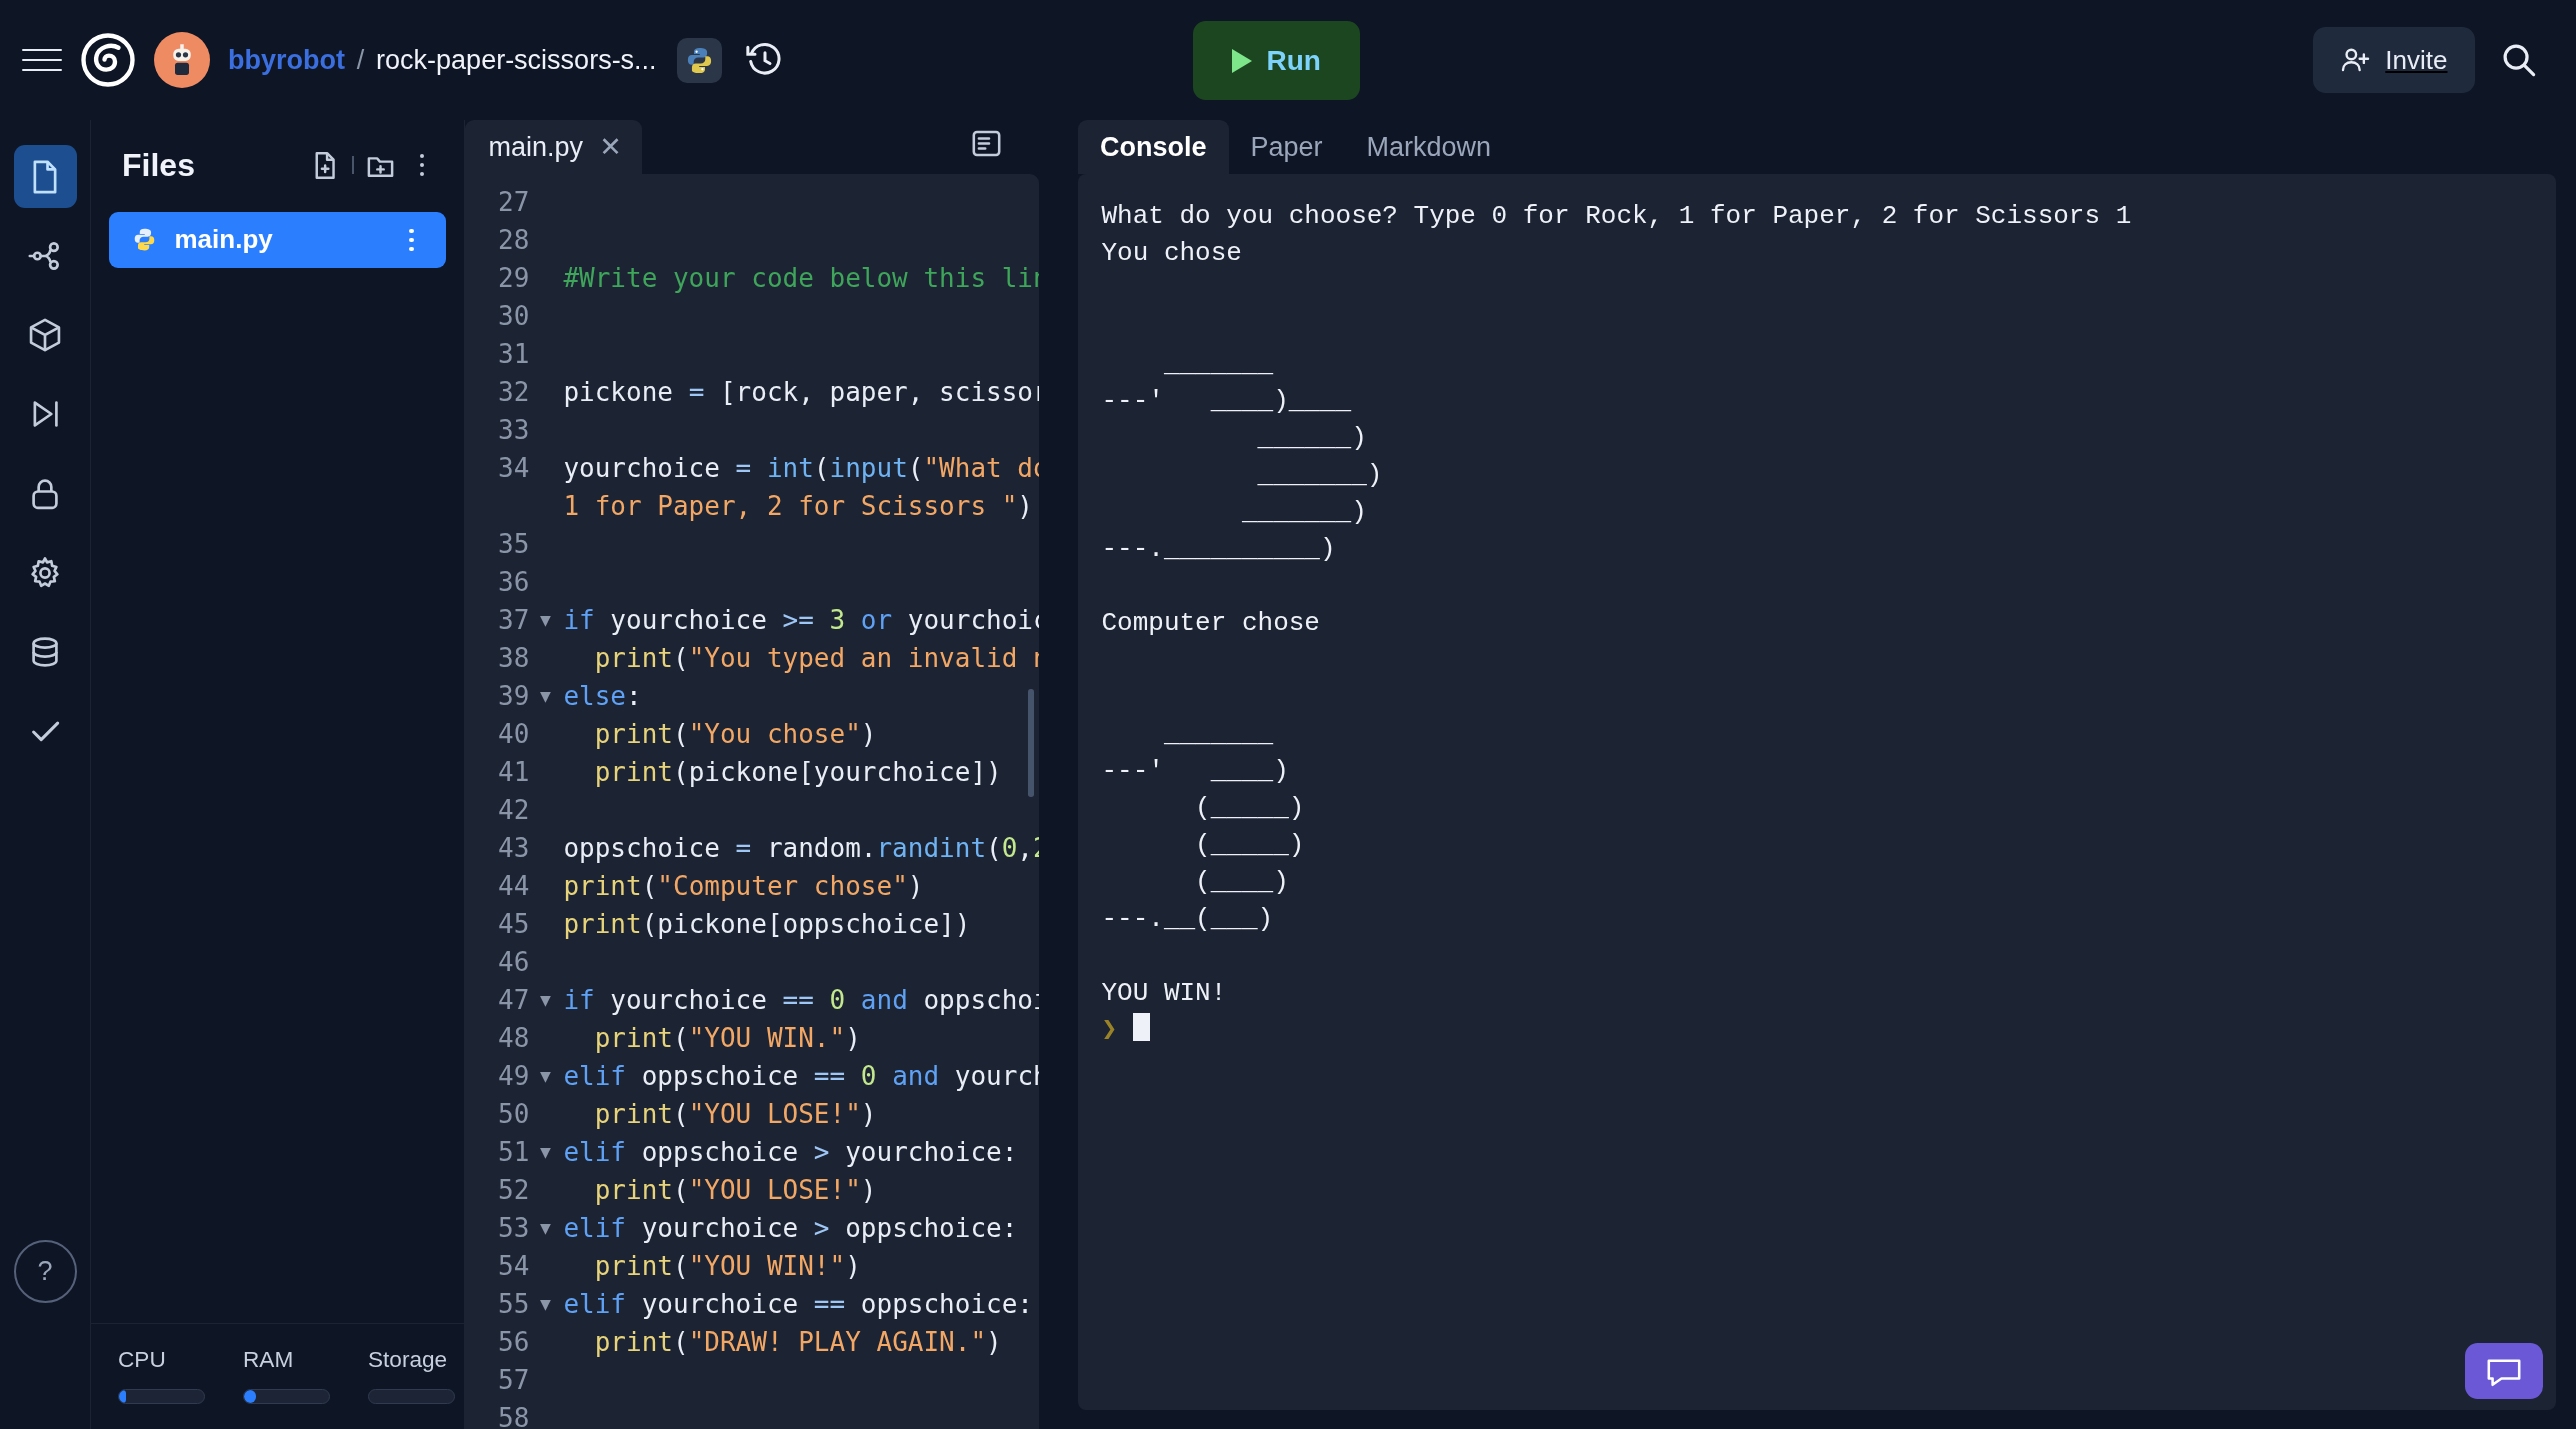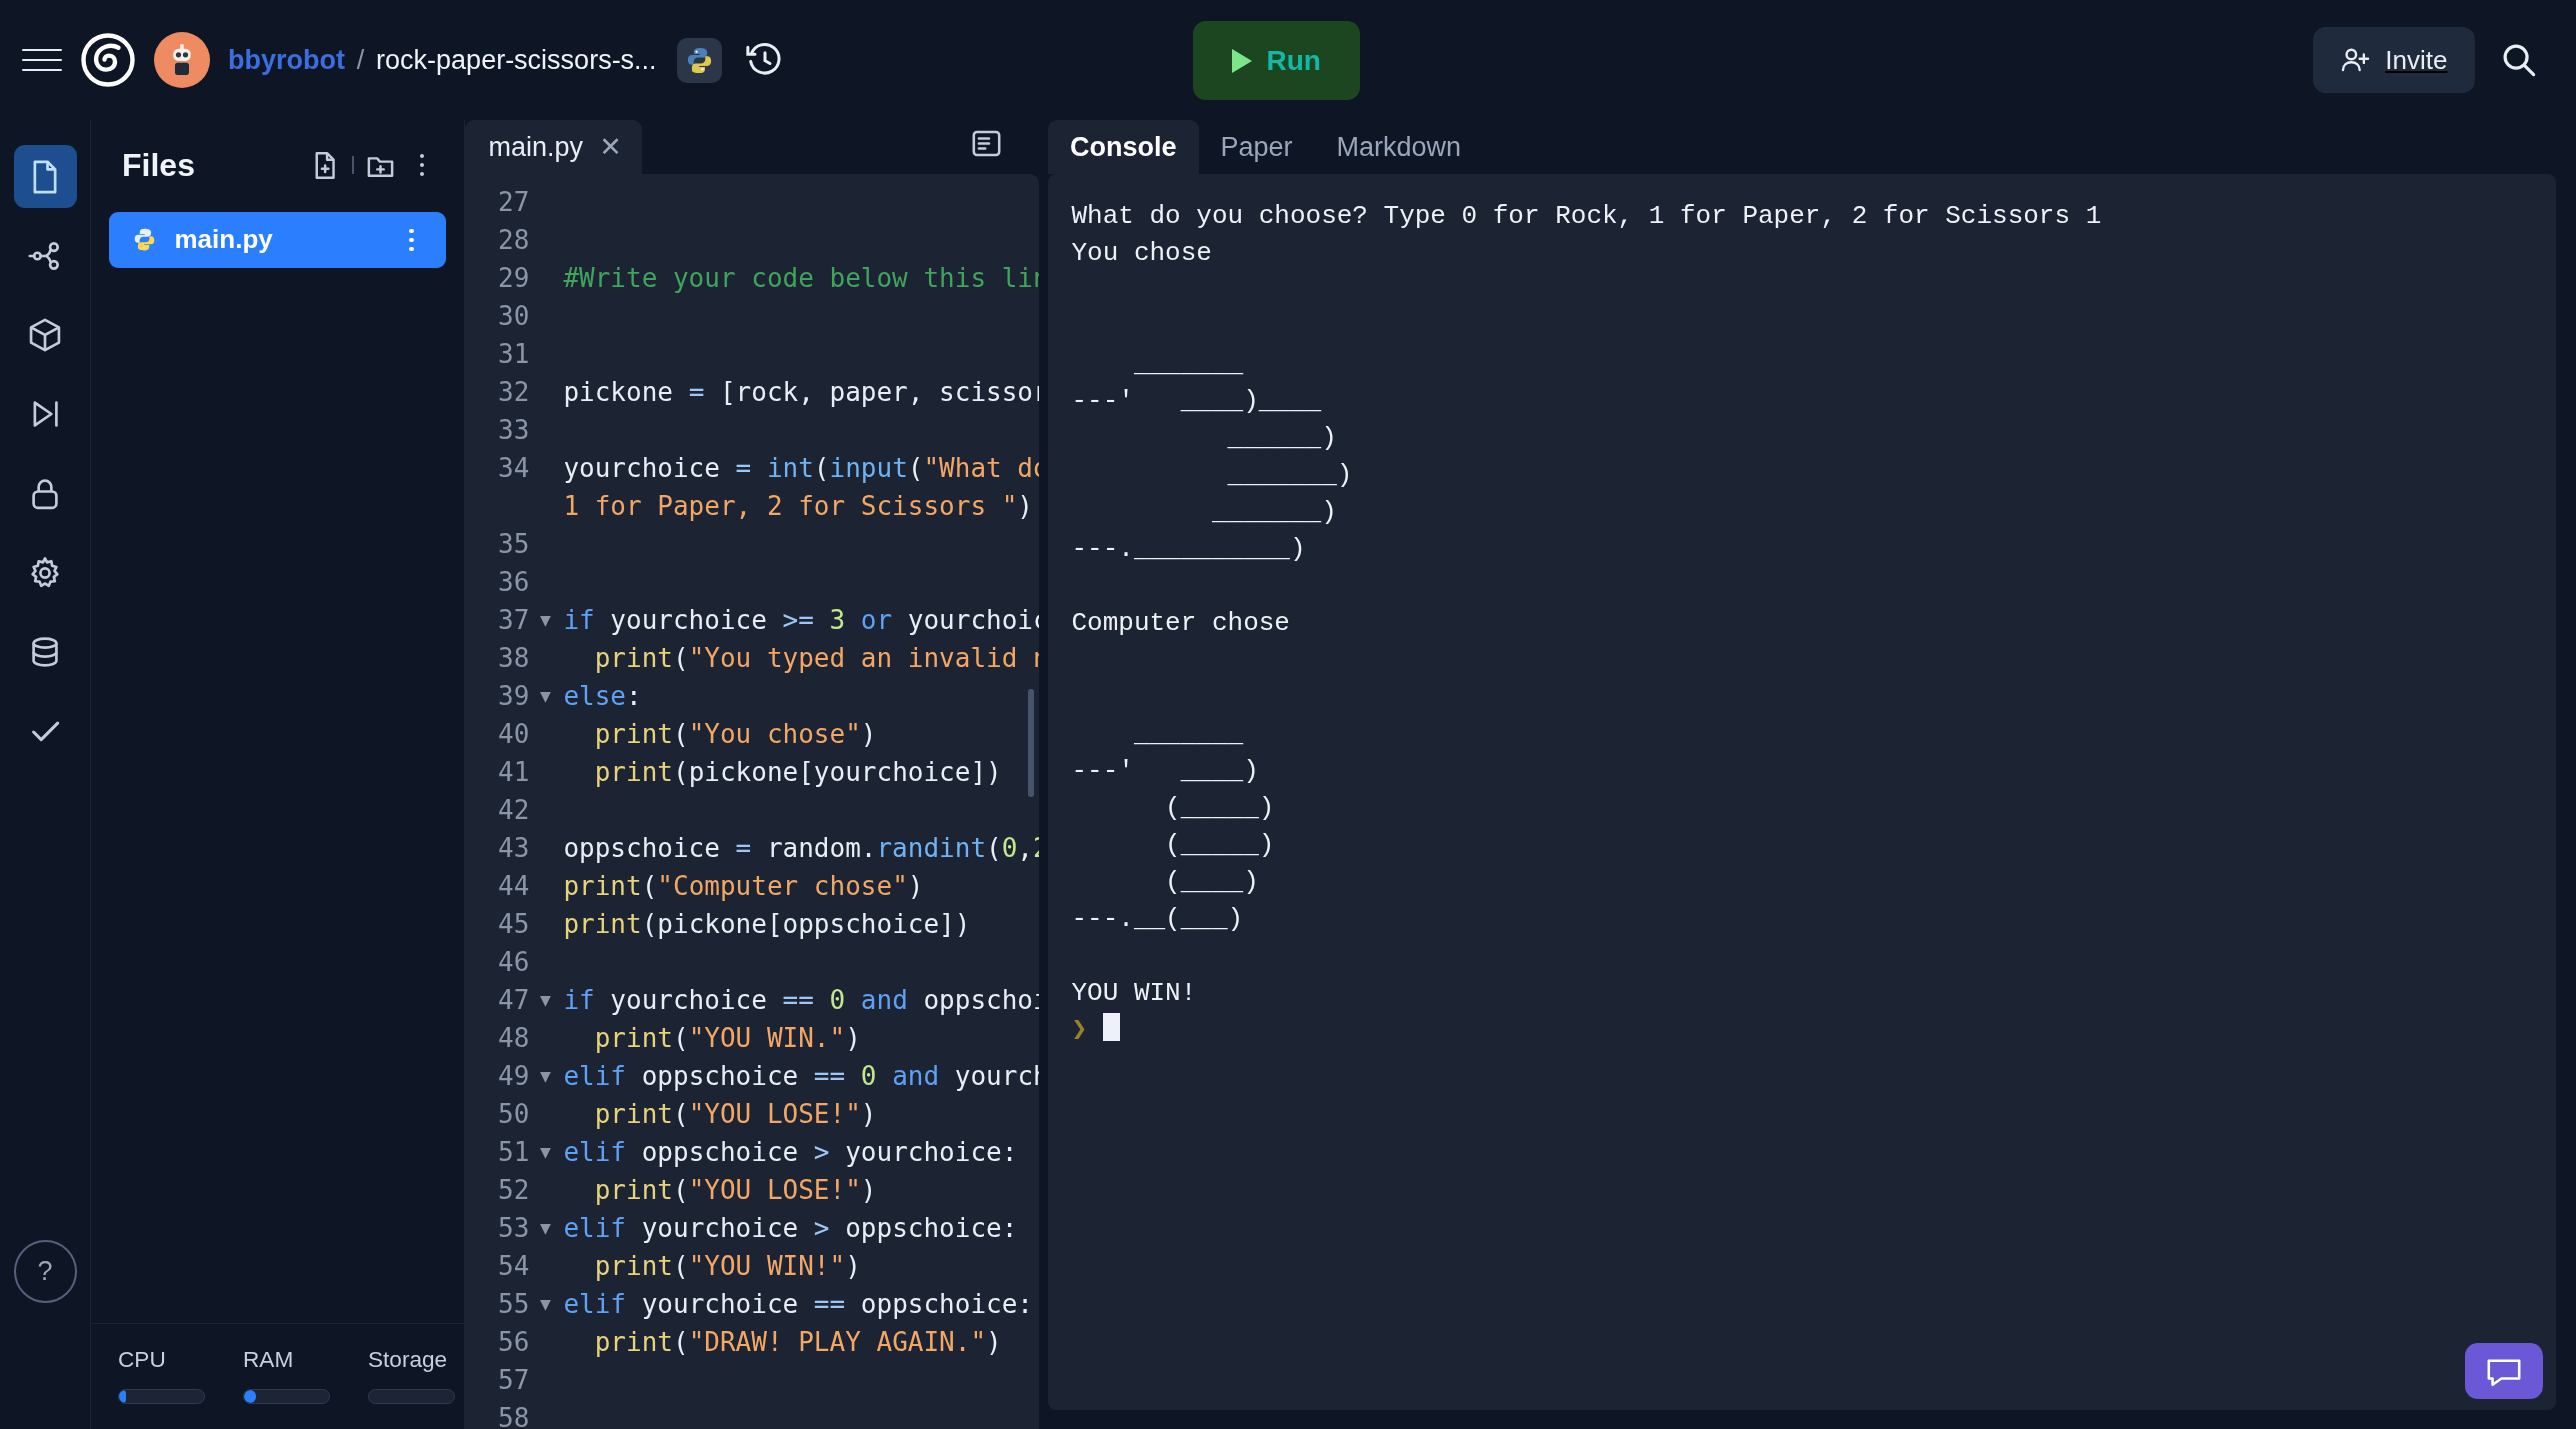--- a/index.html
+++ b/index.html
@@ -35,21 +35,21 @@
   .history-icon { margin-left:22px; width:43px; height:43px; display:flex; align-items:center; justify-content:center; cursor:pointer; }
 
   .run-btn {
     position:absolute; left:1193px; top:21px;
     width:167px; height:79px;
     background:#1c4620; border-radius:12.7px;
     display:flex; align-items:center; justify-content:center; gap:14.5px;
     cursor:pointer;
   }
   .run-btn .tri { width:0;height:0;border-left:20px solid #7ee68a;border-top:12.7px solid transparent;border-bottom:12.7px solid transparent; }
-  .run-btn .lbl { color:#14b8a6; font-size:28px; font-weight:600; }
+  .run-btn .lbl { color:#7dd3fc; font-size:28px; font-weight:600; }
 
   .topbar-right { position:absolute; right:23.5px; top:0; height:120px; display:flex; align-items:center; gap:11px; }
   .invite-btn {
     height:66px; padding:0 27px; border-radius:12.7px; background:#1f2a3c;
     display:flex; align-items:center; gap:14.5px; cursor:pointer;text-decoration:underline;
   }
   .invite-btn .lbl { color:#e9eef6; font-size:26px; }
   .search-btn { width:67px; height:67px; display:flex; align-items:center; justify-content:center; cursor:pointer; }
 
   
@@ -122,21 +122,21 @@
   .cmt { color:#3ea55a; }
   .str { color:#f2a765; }
   .kw  { color:#5fa2f5; }
   .num { color:#c3e88d; }
   .fn  { color:#e7d37a; }
   .bi  { color:#6fb3f2; }
   .op  { color:#9fc7f5; }
   .edit-scroll2 { position:absolute; right:5.4px; top:569px; width:5.4px; height:108px; background:#45536b; border-radius:2.7px; }
 
   
-  .console { width:1537px; flex:0 0 1537px; display:flex; flex-direction:column; background:#0e1525; min-width:0; }
+  .console { width:1537px; flex:0 0 1537px; display:flex; flex-direction:column; background:#0e1525; min-width:0;padding-left:30px; }
   .c-tabs { height:54px; display:flex; align-items:flex-end; gap:0; padding-left:9px; }
   .c-tab { height:54px; padding:0 22px; display:flex; align-items:center; font-size:27px; color:#9aa6ba; cursor:pointer; border-radius:9px 9px 0 0; }
   .c-tab.active { background:#1c2333; color:#ffffff; font-weight:600; }
   .c-body {
     flex:1; background:#1c2333; border-radius:8px; margin:0 20px 20px 9px;
     padding:23.5px 0 0 23.5px; overflow:hidden;
     font-family:Liberation Mono, monospace;
     font-size:26px; line-height:37px; color:#eef2f8; white-space:pre;
   }
   .c-cursor { display:inline-block; width:17px; height:28px; background:#eef2f8; vertical-align:-4.5px; }

